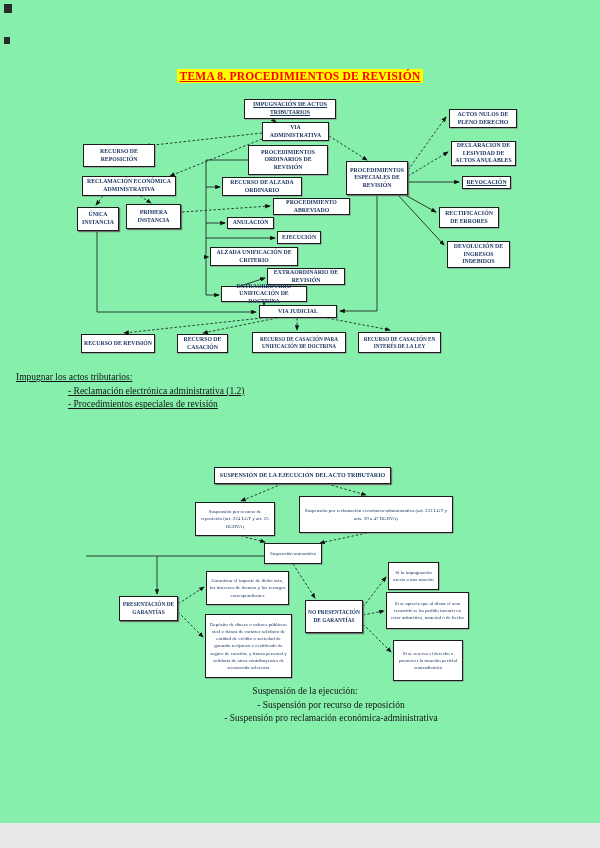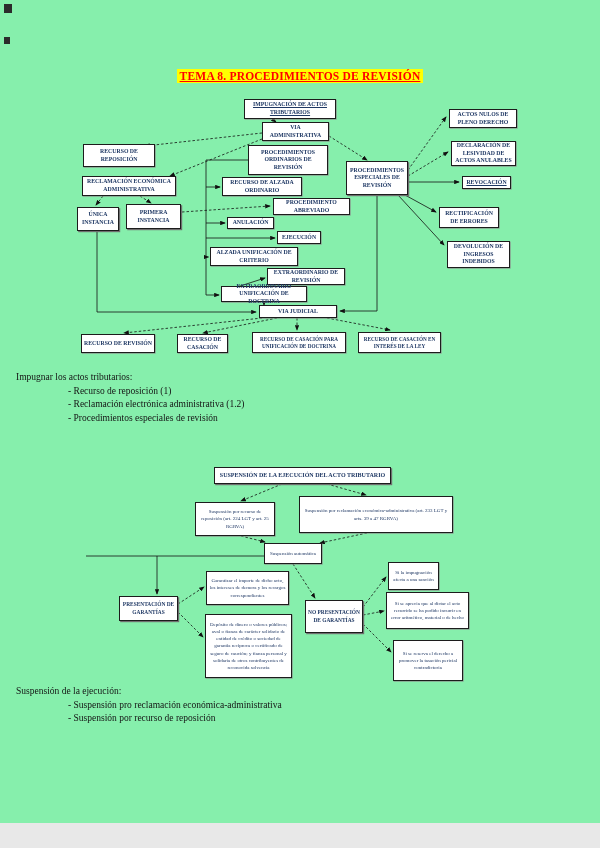--- a/index.html
+++ b/index.html
@@ -113,38 +113,37 @@
   <div class="fbox" style="left:177px; top:334px; width:51px; height:19px;">RECURSO DE CASACIÓN</div>
   <div class="fbox small" style="left:252px; top:332px; width:94px; height:21px;">RECURSO DE CASACIÓN PARA UNIFICACIÓN DE DOCTRINA</div>
   <div class="fbox small" style="left:358px; top:332px; width:83px; height:21px;">RECURSO DE CASACIÓN EN INTERÉS DE LA LEY</div>
   <div class="fbox thick" style="left:346px; top:161px; width:62px; height:34px;">PROCEDIMIENTOS ESPECIALES DE REVISIÓN</div>
   <div class="fbox" style="left:449px; top:109px; width:68px; height:19px;">ACTOS NULOS DE PLENO DERECHO</div>
   <div class="fbox" style="left:451px; top:141px; width:65px; height:25px;">DECLARACIÓN DE LESIVIDAD DE ACTOS ANULABLES</div>
   <div class="fbox u" style="left:462px; top:176px; width:49px; height:13px;">REVOCACIÓN</div>
   <div class="fbox" style="left:439px; top:207px; width:60px; height:21px;">RECTIFICACIÓN DE ERRORES</div>
   <div class="fbox" style="left:447px; top:241px; width:63px; height:27px;">DEVOLUCIÓN DE INGRESOS INDEBIDOS</div>
 
-  <div class="textblock" style="top:371px;">
+  <div class="textblock" style="top:371px;text-decoration:underline;">
     <div>Impugnar los actos tributarios:</div>
-    <div class="indent">- Recurso de reposición (1)</div>
     <div class="indent">- Reclamación electrónica administrativa (1.2)</div>
     <div class="indent">- Procedimientos especiales de revisión</div>
   </div>
 
   <div class="fbox thick" style="left:214px; top:467px; width:177px; height:17px; font-size:6px;">SUSPENSIÓN DE LA EJECUCIÓN DEL ACTO TRIBUTARIO</div>
   <div class="fbox plain" style="left:195px; top:502px; width:80px; height:34px;">Suspensión por recurso de reposición (art. 224 LGT y art. 25 RGRVA)</div>
   <div class="fbox plain" style="left:299px; top:496px; width:154px; height:37px;">Suspensión por reclamación económica-administrativa (art. 233 LGT y arts. 39 a 47 RGRVA)</div>
   <div class="fbox plain" style="left:264px; top:543px; width:58px; height:21px;">Suspensión automática</div>
   <div class="fbox thick" style="left:119px; top:596px; width:59px; height:25px; font-size:5.4px;">PRESENTACIÓN DE GARANTÍAS</div>
   <div class="fbox plain" style="left:206px; top:571px; width:83px; height:34px;">Garantizar el importe de dicho acto, los intereses de demora y los recargos correspondientes</div>
   <div class="fbox plain" style="left:205px; top:614px; width:87px; height:64px;">Depósito de dinero o valores públicos; aval o fianza de carácter solidario de entidad de crédito o sociedad de garantía recíproca o certificado de seguro de caución; y fianza personal y solidaria de otros contribuyentes de reconocida solvencia</div>
   <div class="fbox thick" style="left:305px; top:600px; width:58px; height:33px; font-size:5.4px;">NO PRESENTACIÓN DE GARANTÍAS</div>
   <div class="fbox plain" style="left:388px; top:562px; width:51px; height:28px;">Si la impugnación afecta a una sanción</div>
   <div class="fbox plain" style="left:386px; top:592px; width:83px; height:37px;">Si se aprecia que al dictar el acto recurrido se ha podido incurrir en error aritmético, material o de hecho</div>
   <div class="fbox plain" style="left:393px; top:640px; width:70px; height:41px;">Si se reserva el derecho a promover la tasación pericial contradictoria</div>
 
-  <div class="textblock" style="top:685px;">
+  <div class="textblock" style="top:685px;text-align:center;">
     <div>Suspensión de la ejecución:</div>
+    <div class="indent">- Suspensión por recurso de reposición</div>
     <div class="indent">- Suspensión pro reclamación económica-administrativa</div>
-    <div class="indent">- Suspensión por recurso de reposición</div>
   </div>
 
 </div>
 
 </body></html>

